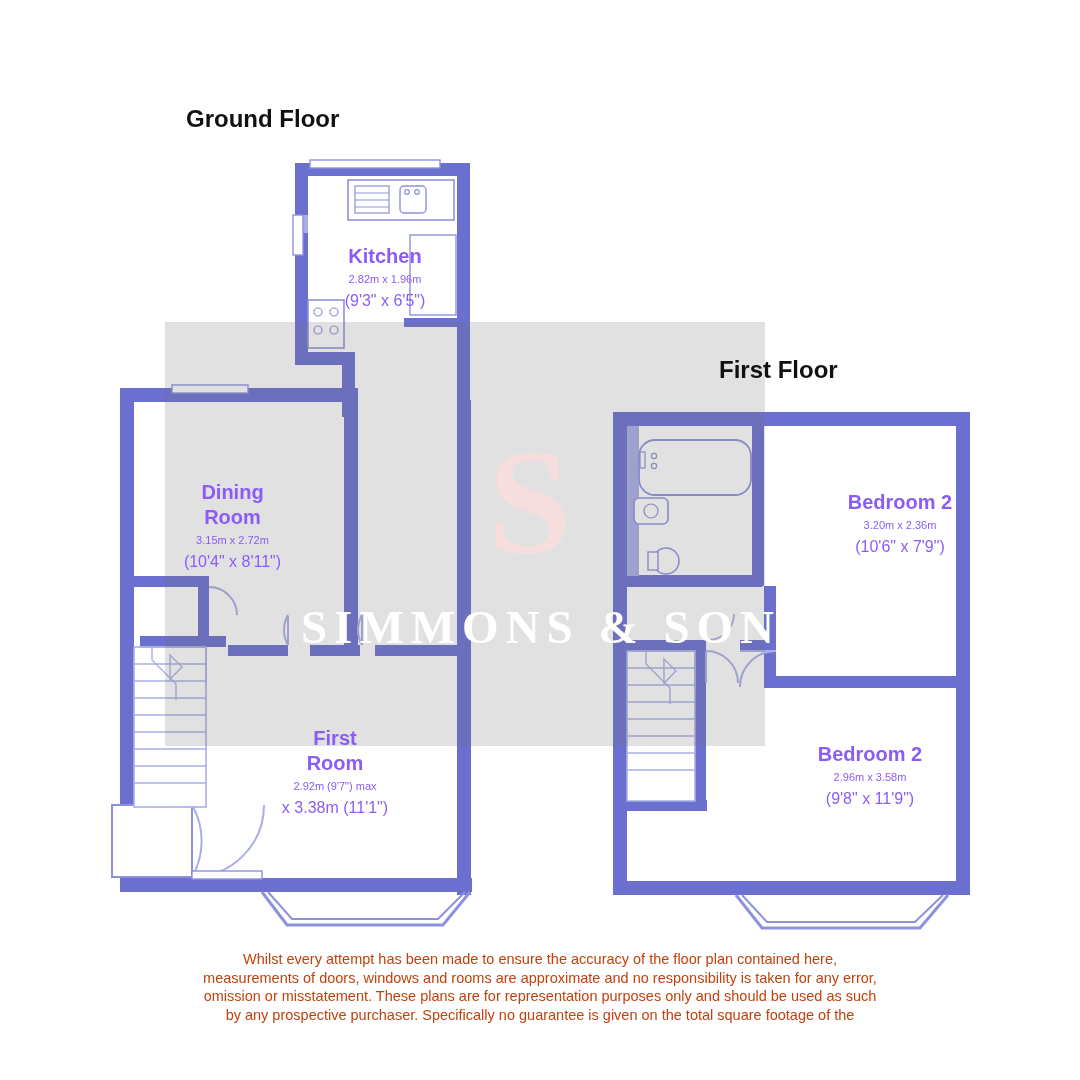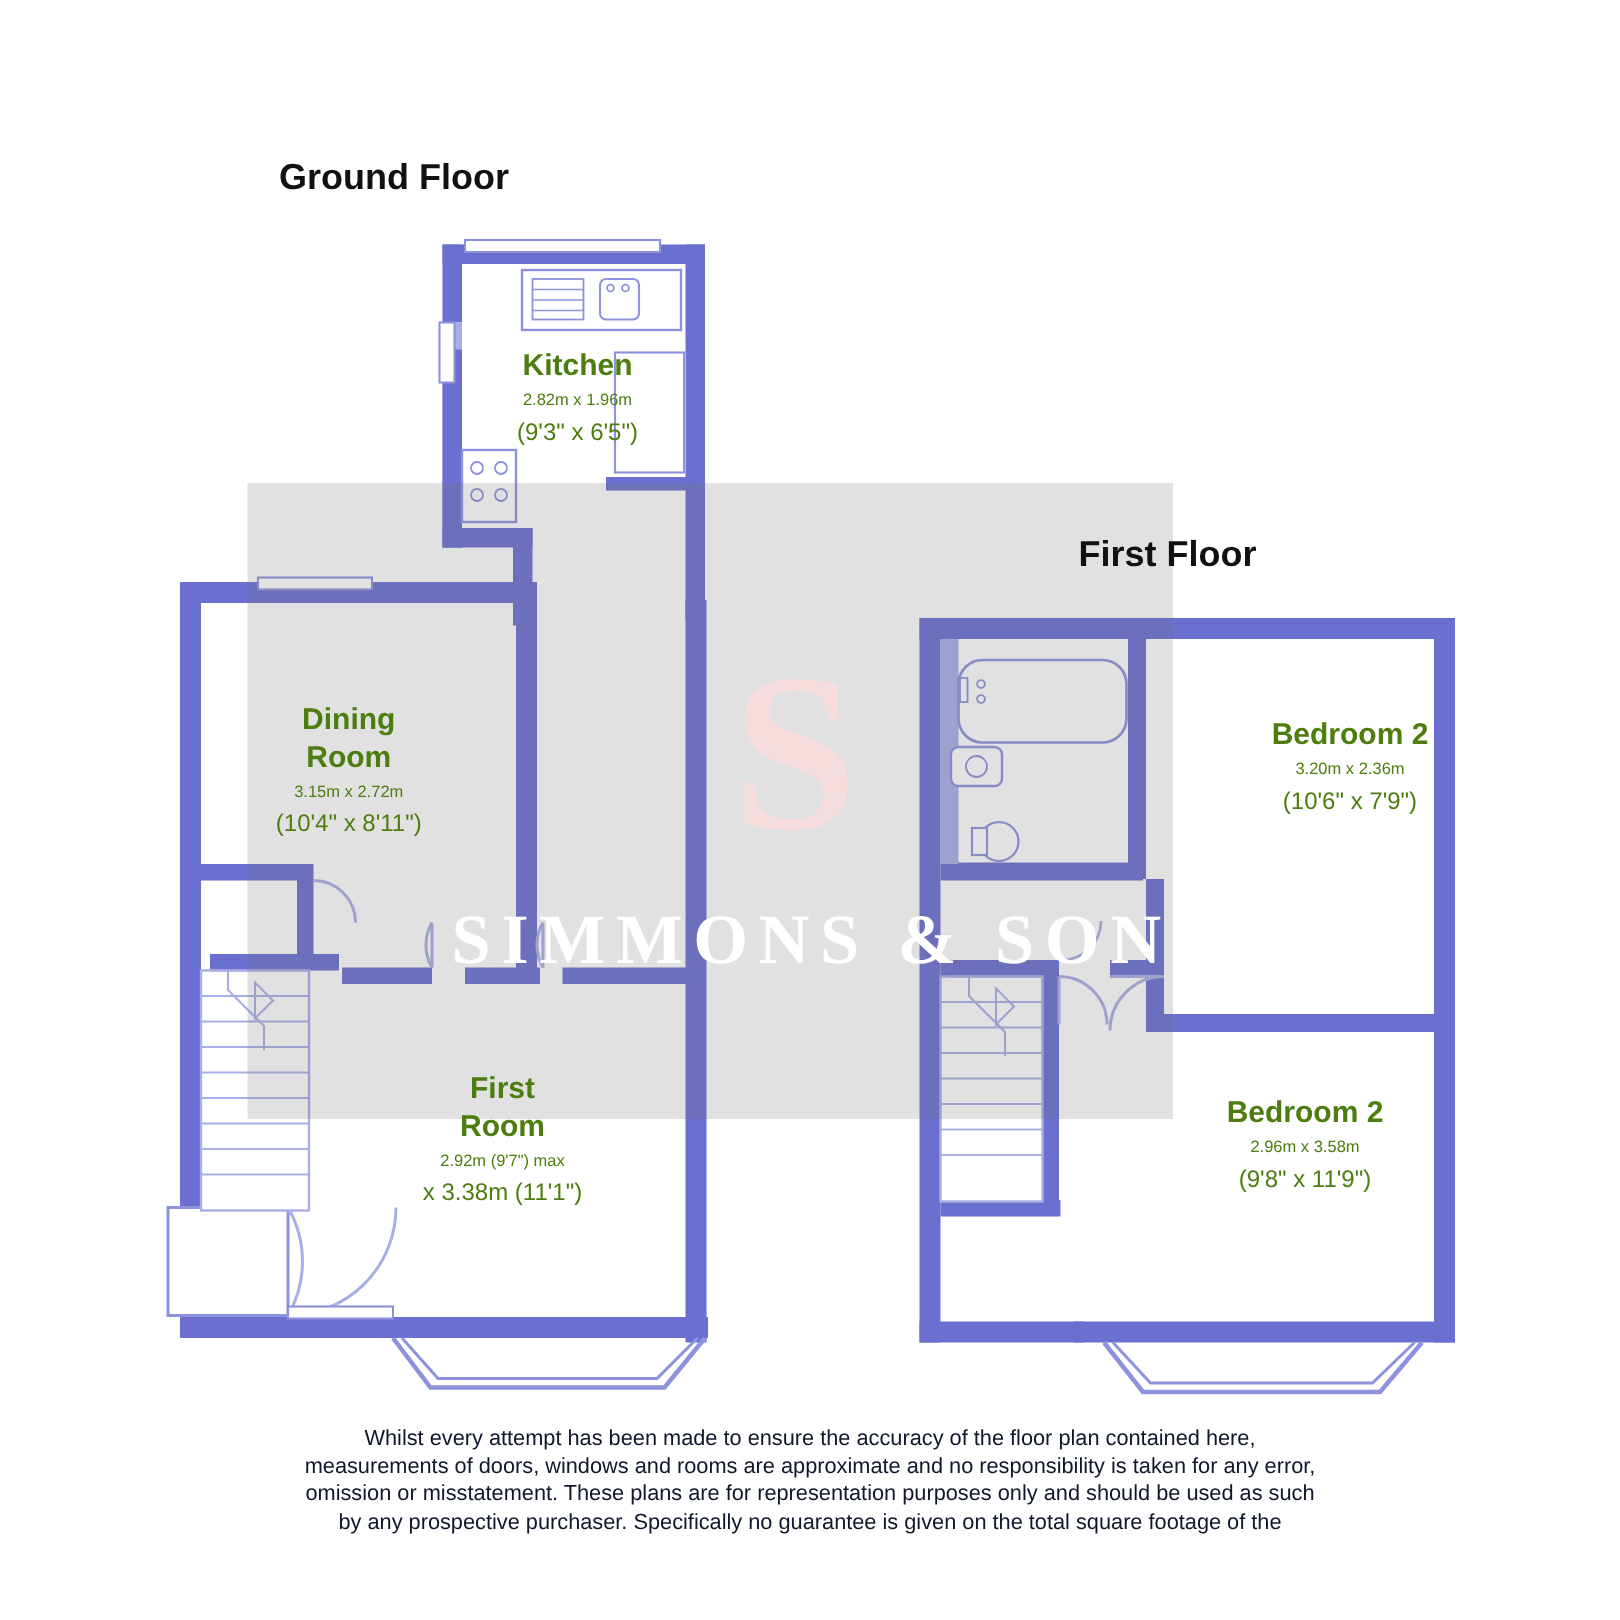--- a/index.html
+++ b/index.html
@@ -28,21 +28,22 @@
     color: #111111;
     white-space: nowrap;
   }
   #ground-floor-title { left: 186px; top: 105px; }
   #first-floor-title  { left: 719px; top: 356px; }
 
   .room-label {
     position: absolute;
     text-align: center;
     white-space: nowrap;
-    color: #4d7c0f;
+    color: #8b5cf6;
+    margin-top: 12px;
   }
   .room-label .rname {
     font-size: 20px;
     font-weight: bold;
     line-height: 25px;
     display: block;
   }
   .room-label .rdim {
     font-size: 11px;
     line-height: 21px;
@@ -61,21 +62,20 @@
   #label-bedroom2b { left: 720px; top: 730px; width: 300px; }
 
   #watermark {
     position: absolute;
     left: 165px;
     top: 322px;
     width: 600px;
     height: 424px;
     background: rgba(120,120,120,0.22);
     pointer-events: none;
-    padding-left: 17px;
   }
   #watermark-text {
     position: absolute;
     left: 0;
     top: 278px;
     width: 752px;
     text-align: center;
     font-size: 47px;
     letter-spacing: 7px;
     font-weight: bold;
@@ -95,21 +95,21 @@
   }
 
   #disclaimer {
     position: absolute;
     left: 0;
     top: 950px;
     width: 1080px;
     text-align: center;
     font-size: 14.5px;
     line-height: 18.5px;
-    color: #0f172a;
+    color: #c2410c;
   }
   #disclaimer p { margin: 0; }
 </style>
 </head>
 <body>
 
 <svg id="plan" viewBox="0 0 1080 1080">
   <defs>
     <g id="stair-run"></g>
   </defs>

